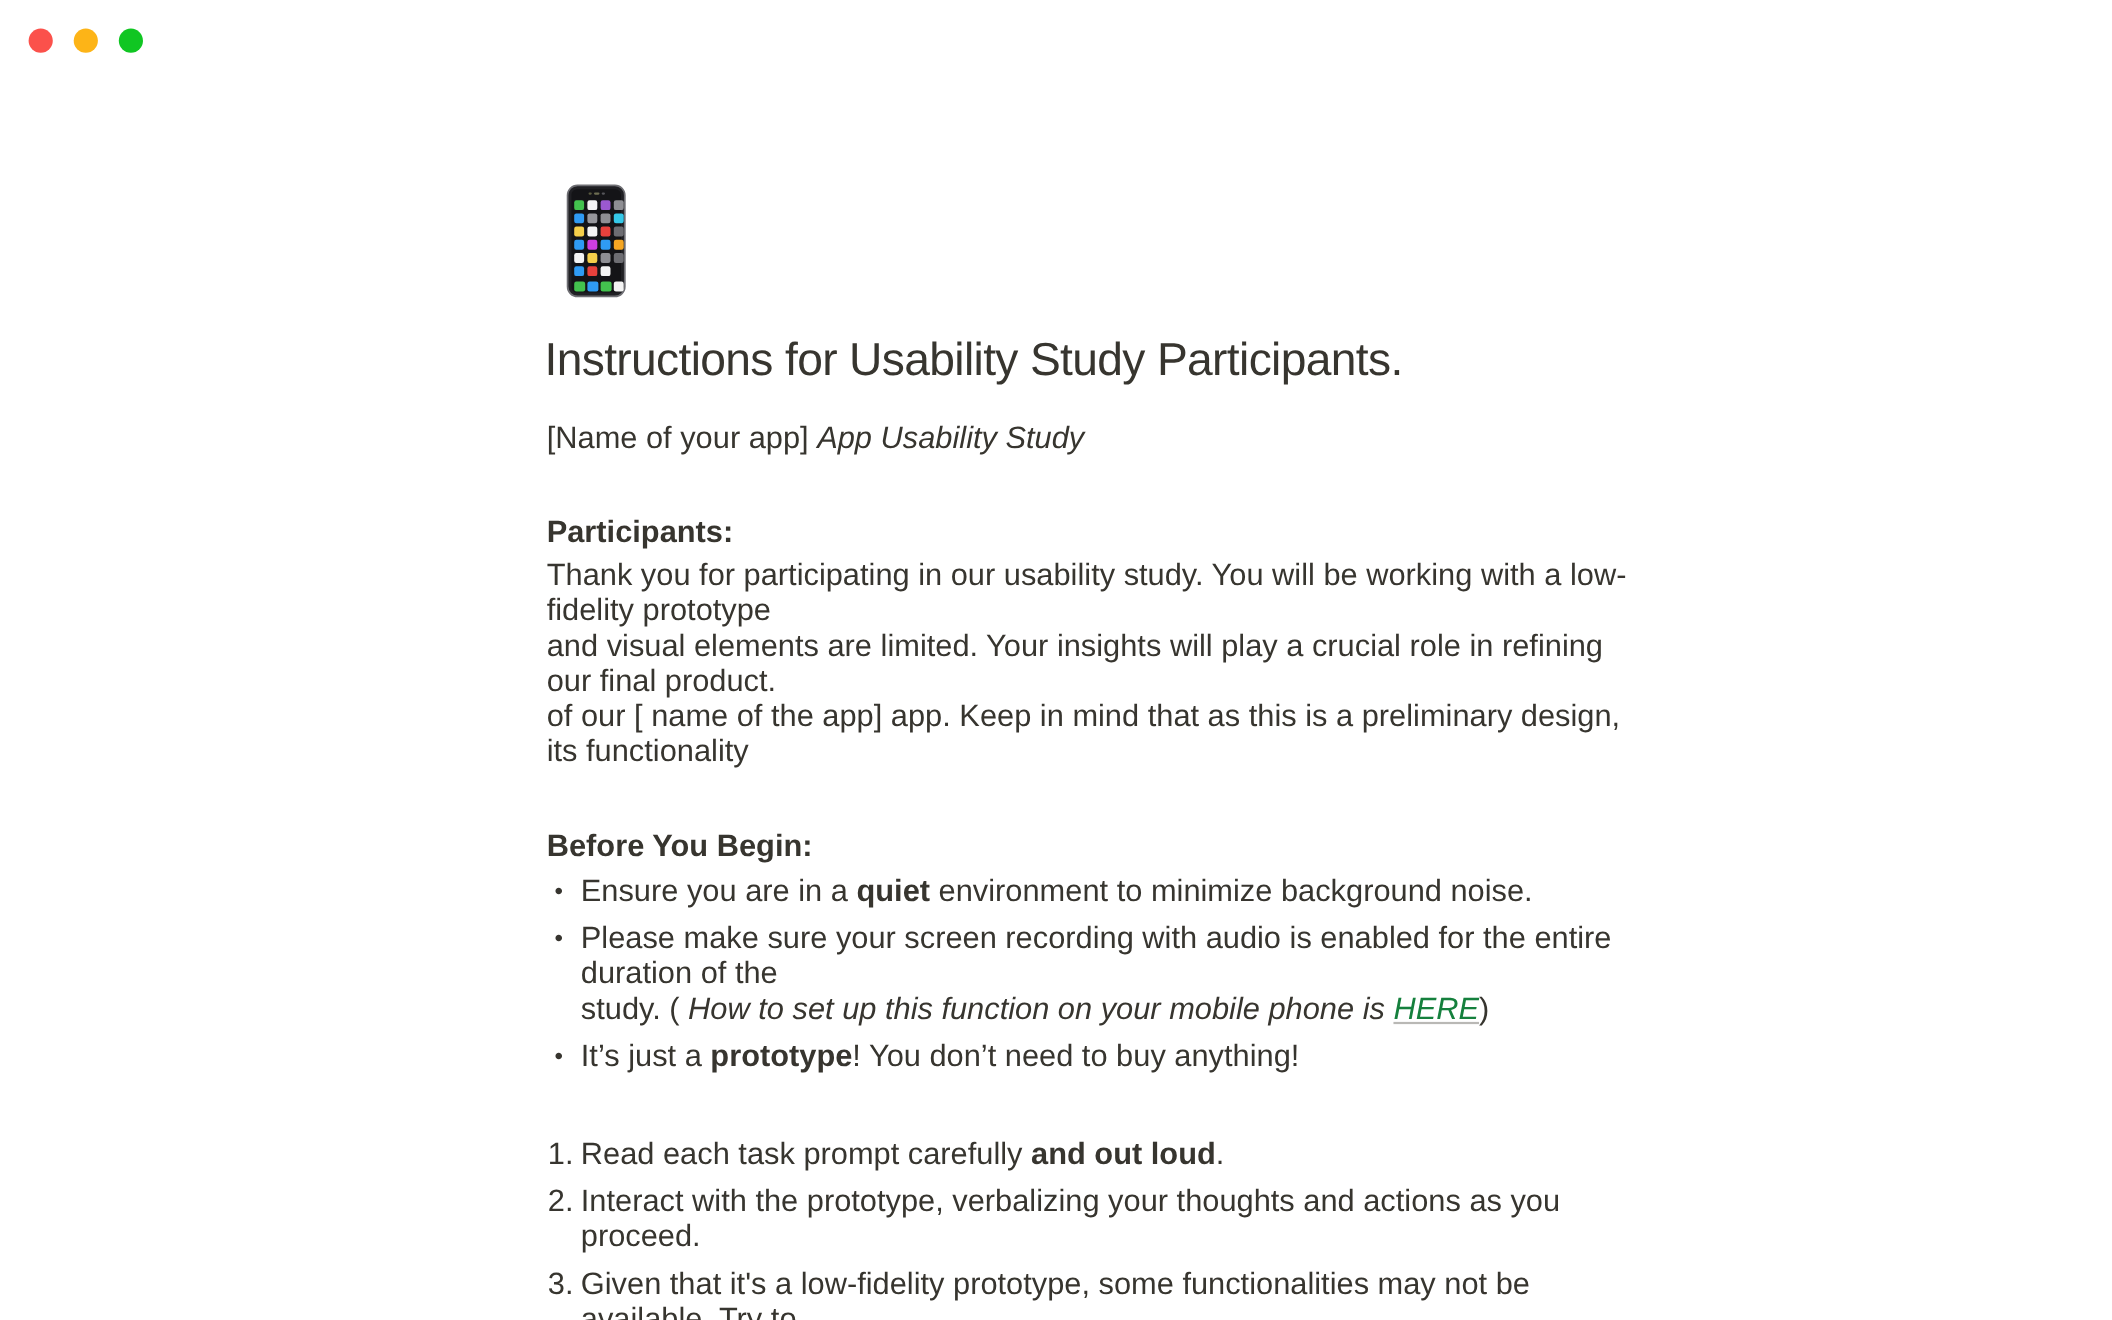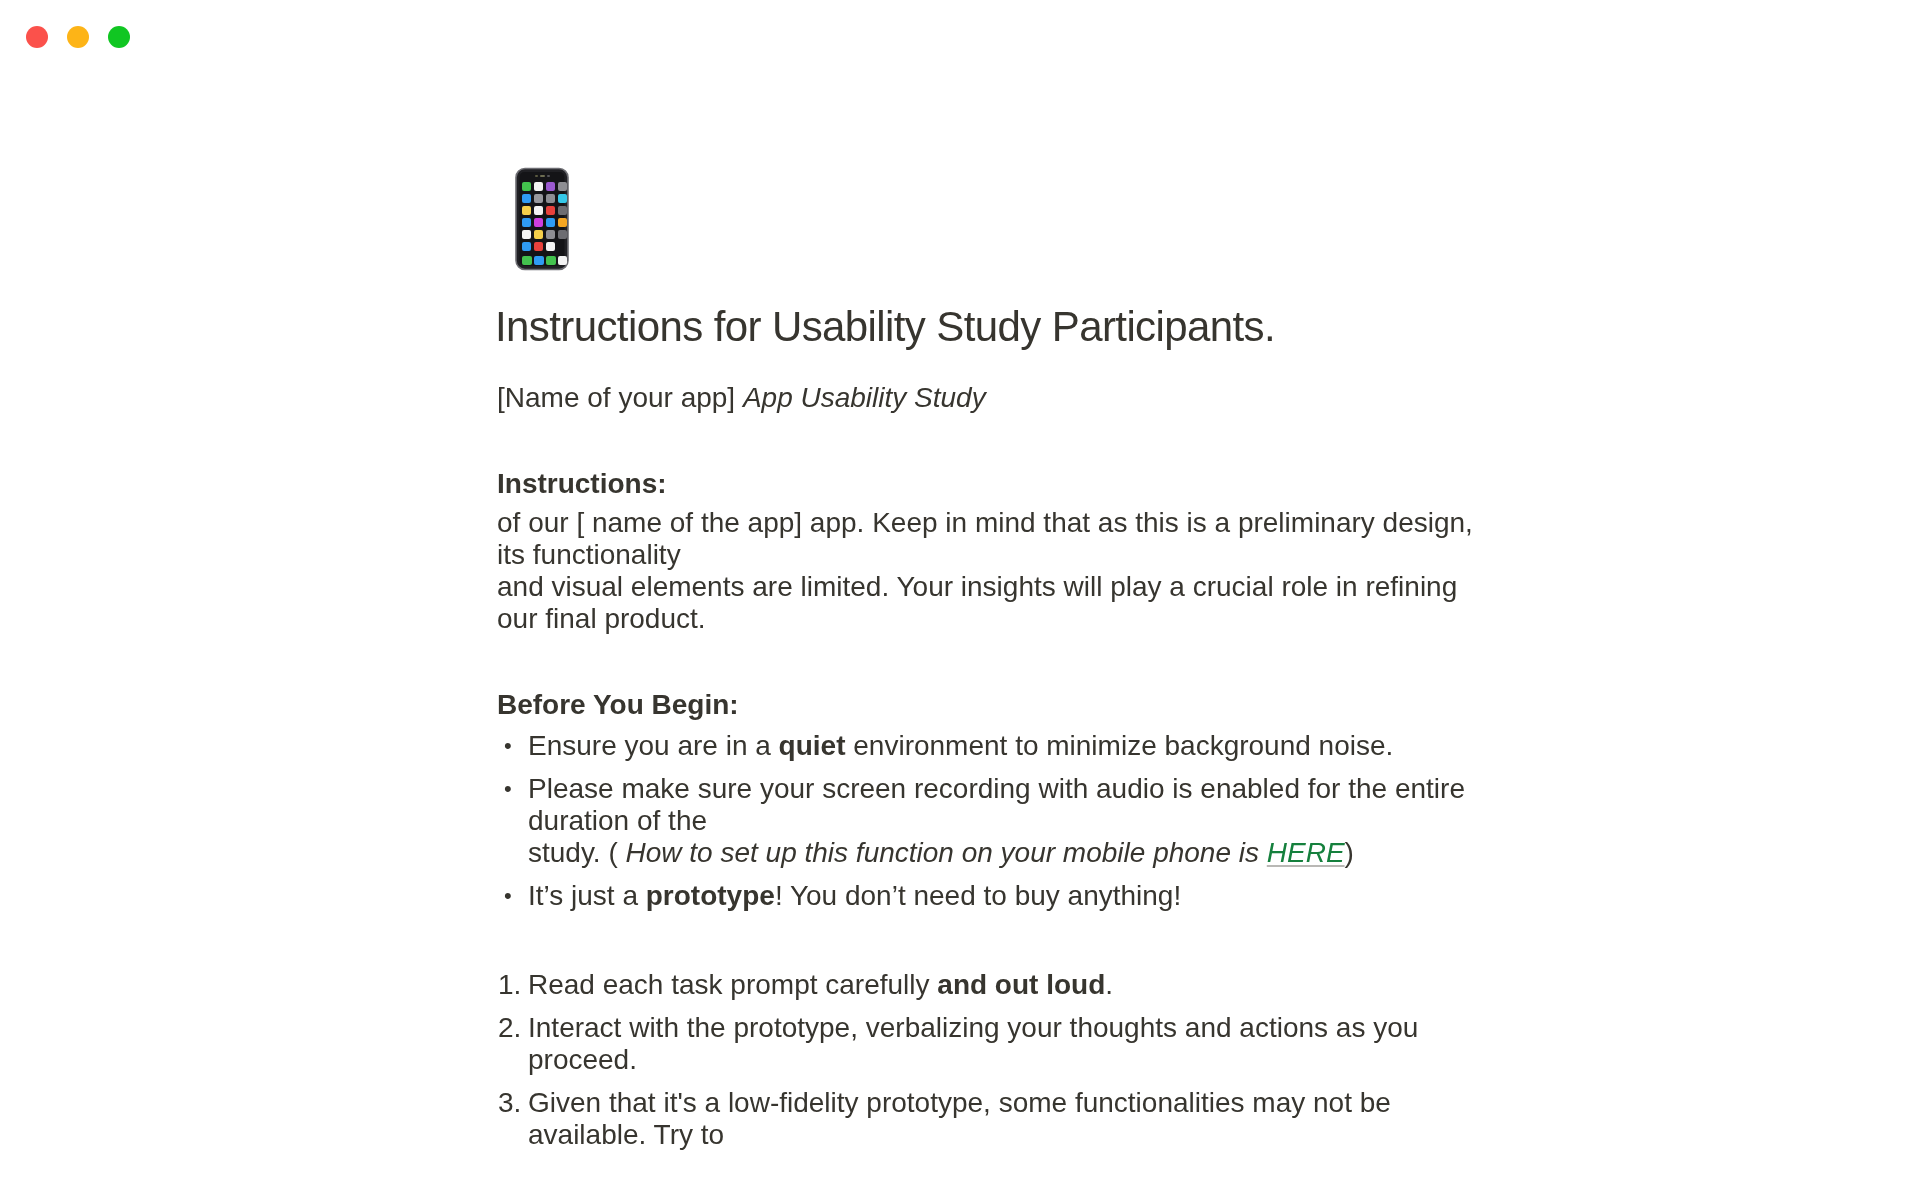--- a/index.html
+++ b/index.html
@@ -112,24 +112,25 @@
       <rect x="45" y="89" width="9" height="9" rx="2" fill="#f4f4f4"></rect>
     </svg>
   </div>
 
   <h1 class="title">Instructions for Usability Study Participants.</h1>
 
   <p class="block subtitle"><span>[Name of your app] </span><em>App Usability Study</em></p>
 
   <div class="blank"></div>
 
-  <p class="block heading">Instructions:</p>
+  <p class="block heading">Participants:</p>
   <div class="block">
+    <span class="pline">Thank you for participating in our usability study. You will be working with a low-fidelity prototype</span>
+    <span class="pline">and visual elements are limited. Your insights will play a crucial role in refining our final product.</span>
     <span class="pline">of our [ name of the app] app. Keep in mind that as this is a preliminary design, its functionality</span>
-    <span class="pline">and visual elements are limited. Your insights will play a crucial role in refining our final product.</span>
   </div>
 
   <div class="blank"></div>
 
   <p class="block heading">Before You Begin:</p>
   <ul class="list">
     <li class="bullet"><span class="li-body"><span>Ensure you are in a </span><strong>quiet</strong><span> environment to minimize background noise.</span></span></li>
     <li class="bullet"><span class="li-body"><span class="pline">Please make sure your screen recording with audio is enabled for the entire duration of the</span><span class="pline"><span>study. ( </span><em>How to set up this function on your mobile phone is </em><a class="link"><em>HERE</em></a><span>)</span></span></span></li>
     <li class="bullet"><span class="li-body"><span>It’s just a </span><strong>prototype</strong><span>! You don’t need to buy anything!</span></span></li>
   </ul>

